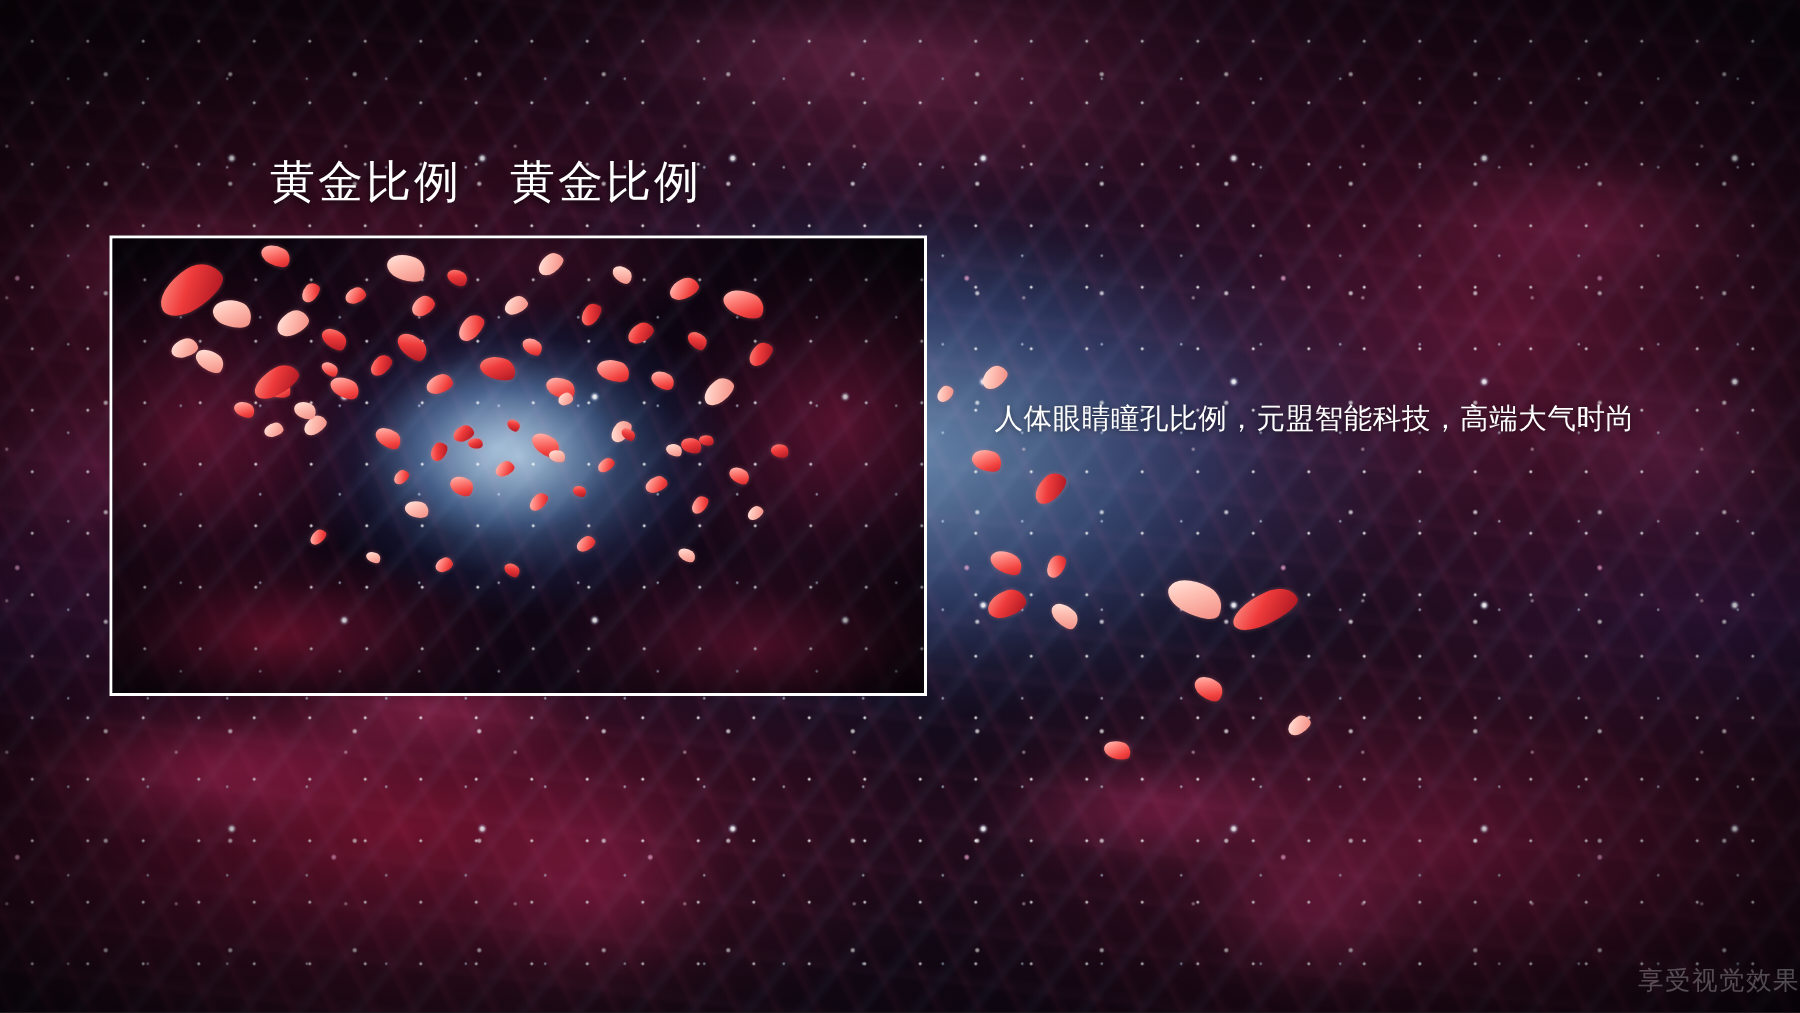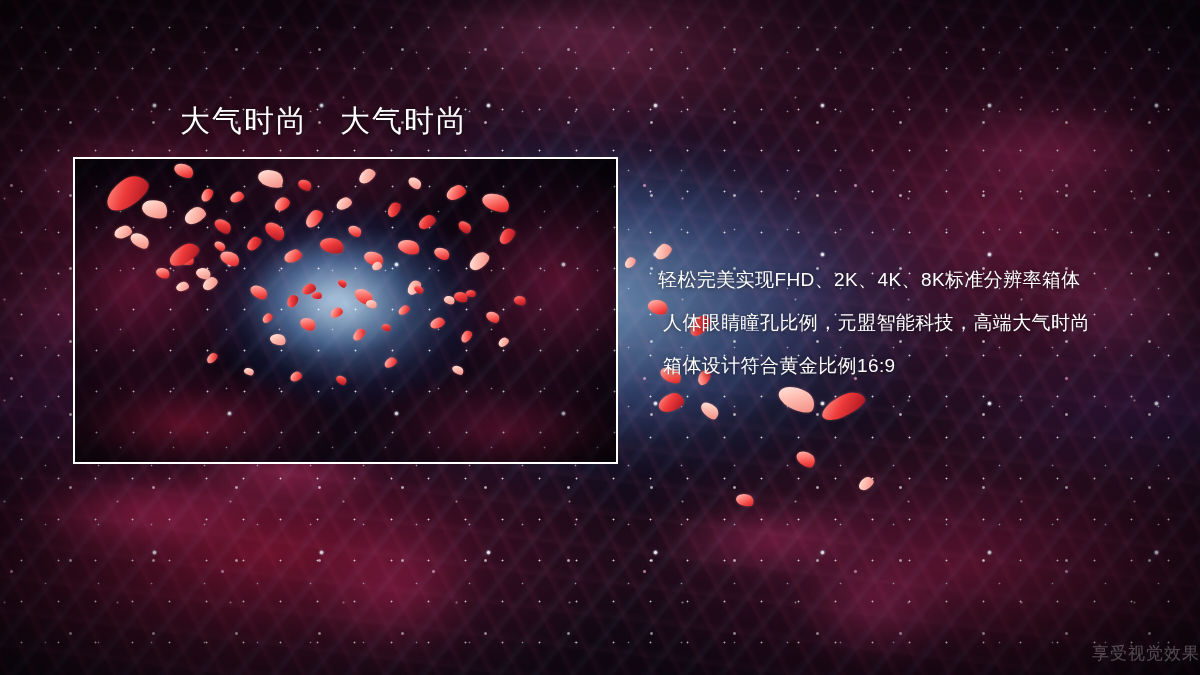--- a/index.html
+++ b/index.html
@@ -320,23 +320,21 @@
       <div class="petal pale" style="left: 700px; top: 404px; width: 20px; height: 13px; transform: rotate(46deg);"></div>
       <div class="petal" style="left: 696px; top: 372px; width: 16px; height: 11px; transform: rotate(-55deg);"></div>
       <div class="petal pale" style="left: 778px; top: 388px; width: 38px; height: 22px; transform: rotate(28deg);"></div>
       <div class="petal deep" style="left: 820px; top: 396px; width: 46px; height: 20px; transform: rotate(-24deg);"></div>
       <div class="petal" style="left: 796px; top: 452px; width: 20px; height: 14px; transform: rotate(38deg);"></div>
       <div class="petal pale" style="left: 858px; top: 478px; width: 16px; height: 11px; transform: rotate(-30deg);"></div>
       <div class="petal" style="left: 736px; top: 494px; width: 18px; height: 12px; transform: rotate(18deg);"></div>
       <div class="petal pale" style="left: 624px; top: 258px; width: 12px; height: 9px; transform: rotate(-40deg);"></div>
     </div>
 
-  <div id="title">大气时尚　大气时尚</div>
+  <div id="title">黄金比例　黄金比例</div>
 
   <div id="body-text">
-    <div class="line">轻松完美实现FHD、2K、4K、8K标准分辨率箱体</div>
     <div class="line indent">人体眼睛瞳孔比例，元盟智能科技，高端大气时尚</div>
-    <div class="line indent">箱体设计符合黄金比例16:9</div>
   </div>
 
   <div id="watermark">享受视觉效果</div>
 
 </div>
 
 </body></html>

